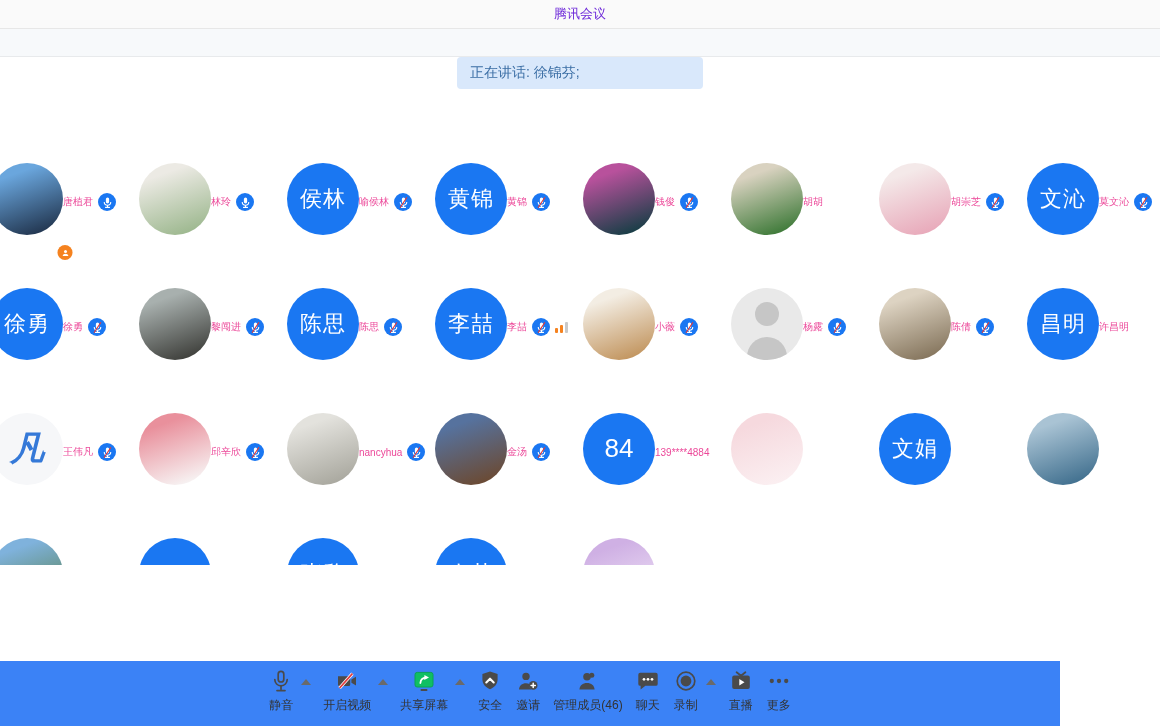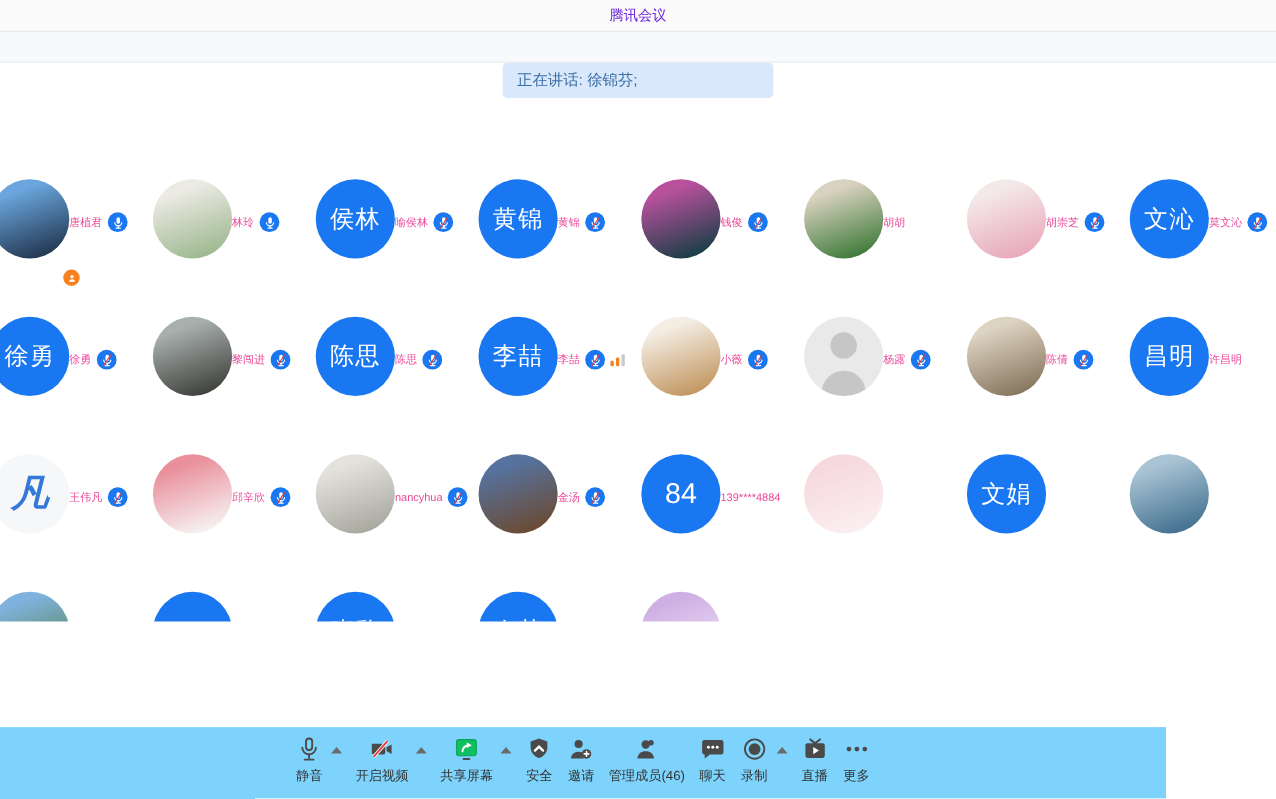--- a/index.html
+++ b/index.html
@@ -77,21 +77,21 @@
   .mic-speaking .mic-body{fill:var(--speak-green,#35d43a);}
   .signal{display:inline-flex;align-items:flex-end;gap:2px;height:12px;}
   .signal i{display:block;width:3px;border-radius:1px;}
   .signal .b1{height:5px;background:var(--host-orange,#f5821f);}
   .signal .b2{height:8px;background:var(--host-orange,#f5821f);}
   .signal .b3{height:11px;background:#c9c9c9;}
   
   .toolbar{
     position:absolute;bottom:0;left:0;right:100px;height:58px;
     display:flex;align-items:flex-start;justify-content:center;gap:12px;
-    padding-top:7px;background:#7dd3fc;
+    padding-top:7px;background:#3b82f6;
   }
   .tool-group{display:flex;align-items:flex-start;}
   .tool-item{
     display:flex;flex-direction:column;align-items:center;gap:3px;cursor:default;
   }
   .tool-icon{width:26px;height:26px;display:flex;align-items:center;justify-content:center;}
   .tool-icon svg{width:24px;height:24px;}
   .tool-label{font-size:12px;color:#333;white-space:nowrap;}
   .tool-caret{
     width:0;height:0;margin:11px 0 0 7px;

